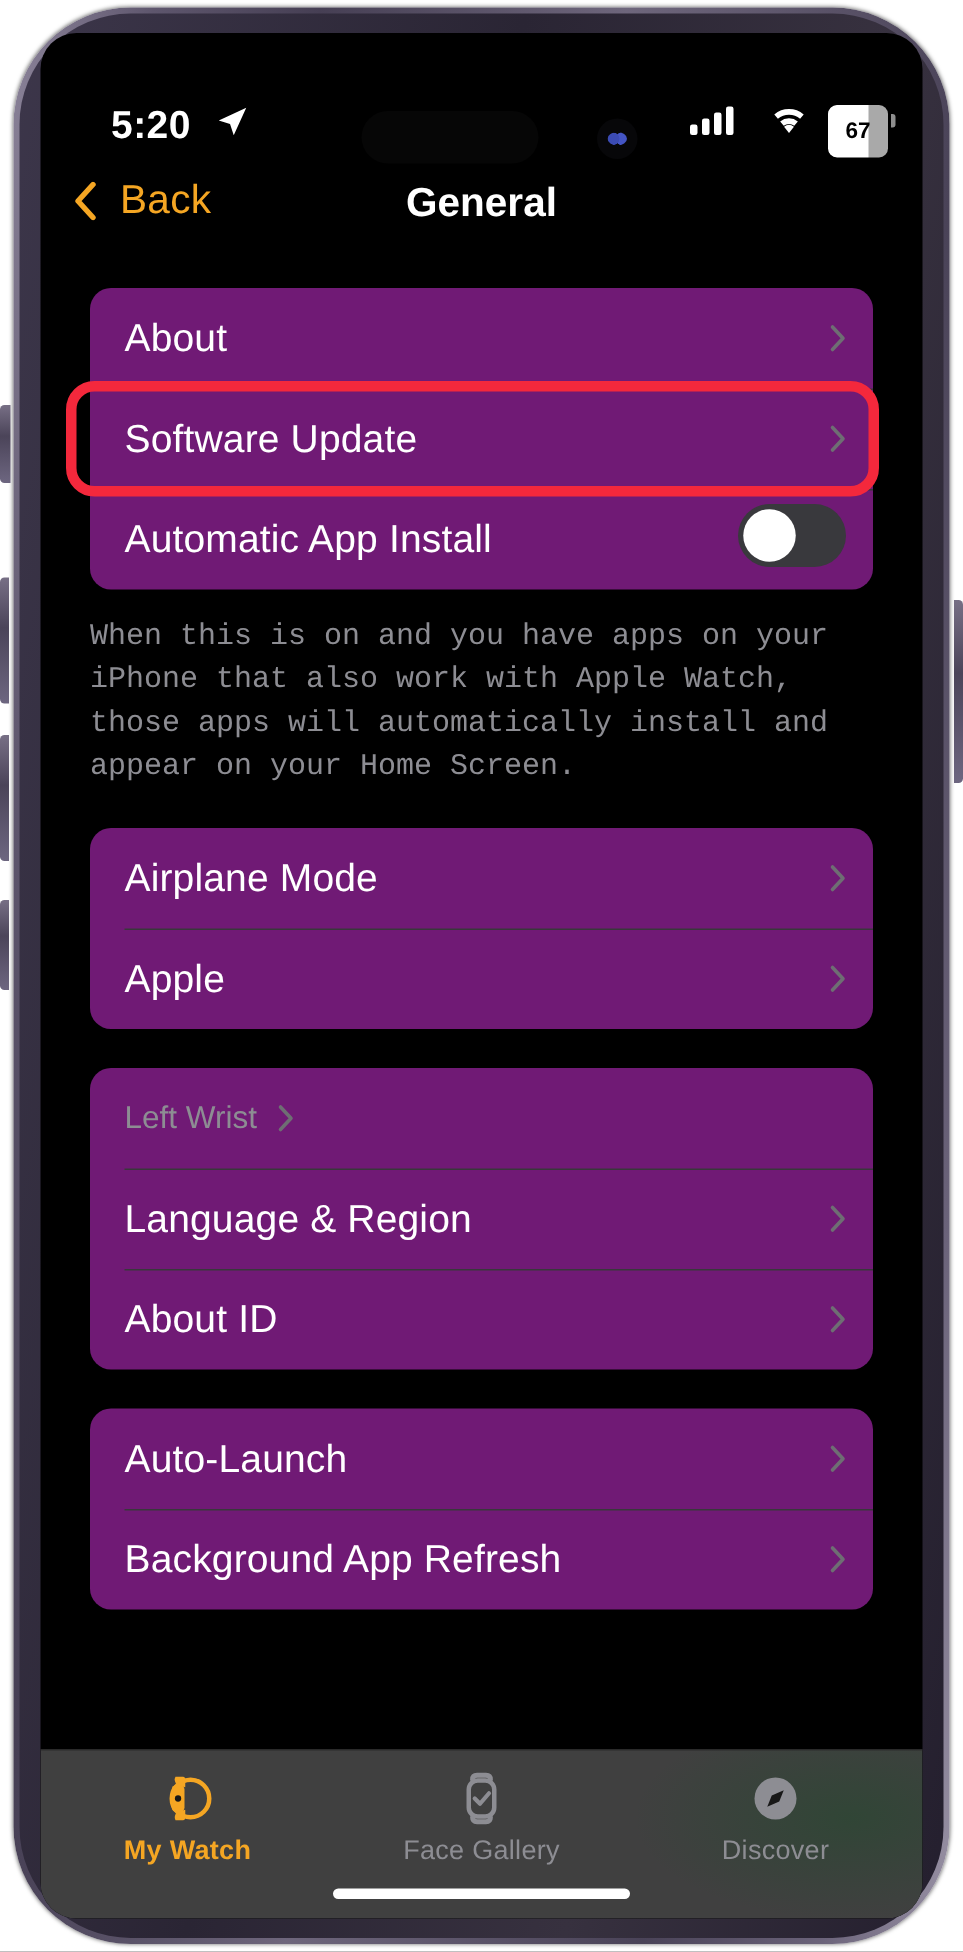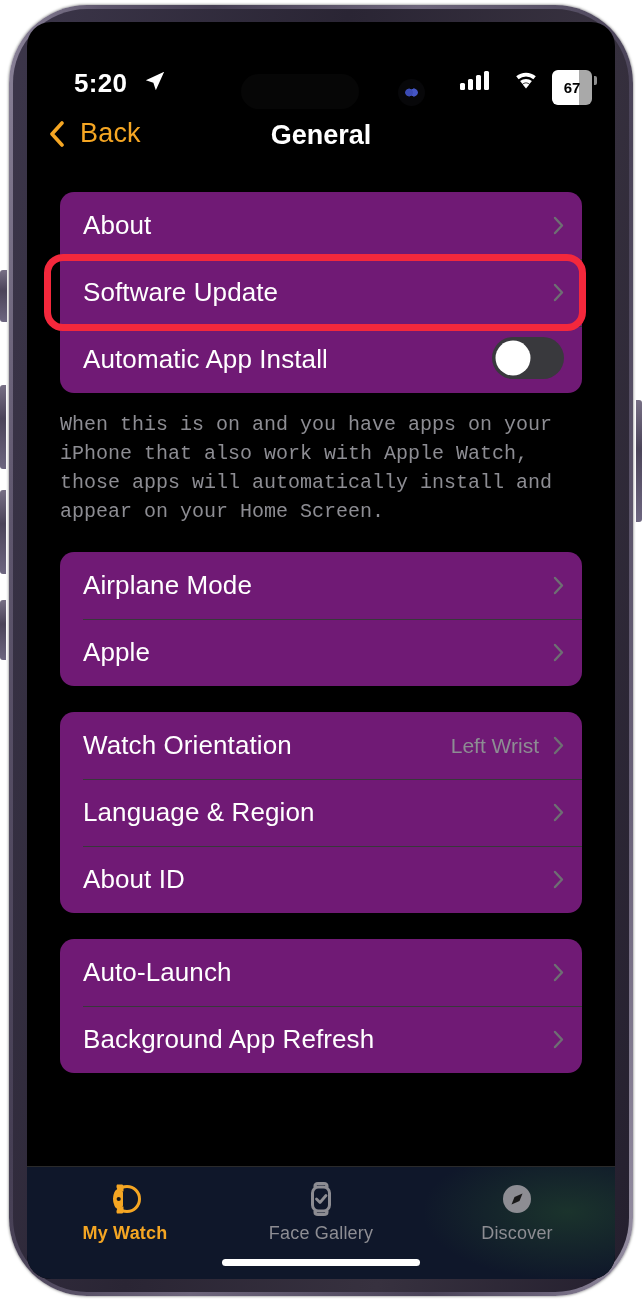--- a/index.html
+++ b/index.html
@@ -125,21 +125,21 @@
   #highlight-box{
     position:absolute; left:17px; top:252px;
     width:542px; height:76px;
     border:7px solid #F4283C; border-radius:19px;
     pointer-events:none; z-index:20;
   }
 
   
   #tab-bar{
     position:absolute; left:0; bottom:0; width:100%; height:113px;
-    background:#0f172a;
+    background:#404040;
     border-top:1px solid #2a2a2a;
     display:flex;
   }
   #tab-bar::before{
     content:""; position:absolute; right:0; top:0; width:190px; height:100%;
     background:radial-gradient(ellipse at 75% 40%, rgba(36,74,46,.55), transparent 72%);
     pointer-events:none;
   }
   .tab{
     flex:1; display:flex; flex-direction:column; align-items:center;
@@ -236,21 +236,20 @@
         <div class="row">
           <span class="row-label">Apple</span>
           <svg class="chevron" viewBox="0 0 11 19">
             <path d="M2 2 L9 9.5 L2 17" fill="none" stroke="#6E6E73" stroke-width="2.4" stroke-linecap="round" stroke-linejoin="round"></path>
           </svg>
         </div>
       </div>
       <div class="group-gap"></div>
       <div class="card">
         <div class="row">
-          <span class="row-label">Watch Orientation</span>
           <span class="row-value">Left Wrist</span>
           <svg class="chevron" viewBox="0 0 11 19">
             <path d="M2 2 L9 9.5 L2 17" fill="none" stroke="#6E6E73" stroke-width="2.4" stroke-linecap="round" stroke-linejoin="round"></path>
           </svg>
         </div>
         <div class="row">
           <span class="row-label">Language &amp; Region</span>
           <svg class="chevron" viewBox="0 0 11 19">
             <path d="M2 2 L9 9.5 L2 17" fill="none" stroke="#6E6E73" stroke-width="2.4" stroke-linecap="round" stroke-linejoin="round"></path>
           </svg>

